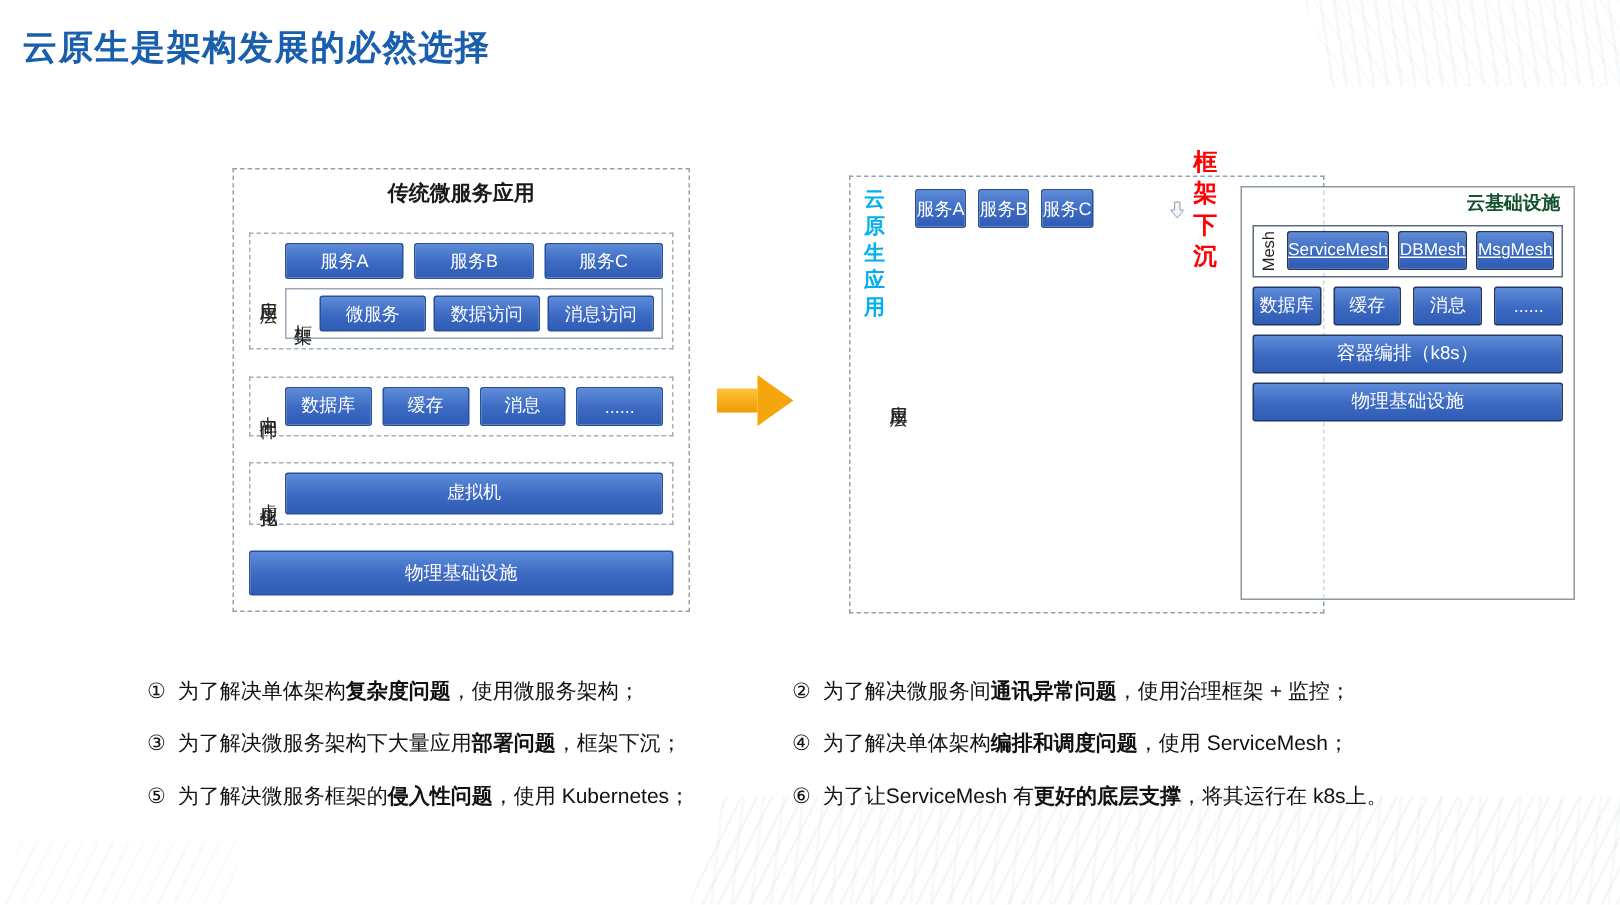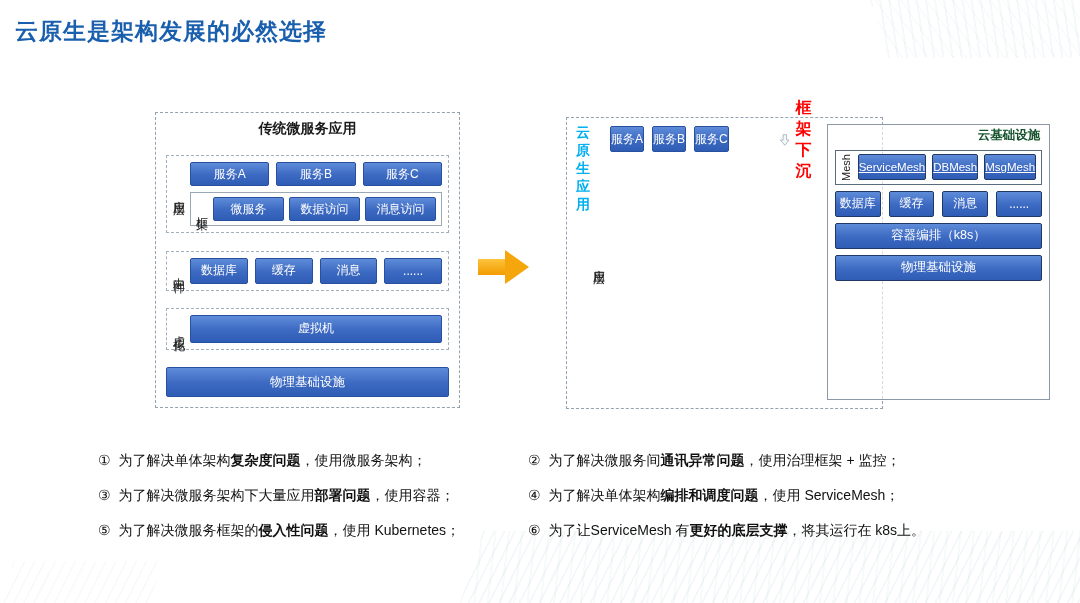--- a/index.html
+++ b/index.html
@@ -204,21 +204,21 @@
   <div class="note">
     <span class="num">①</span>
     <span class="txt"><span>为了解决单体架构</span><b>复杂度问题</b><span>，使用微服务架构；</span></span>
   </div>
   <div class="note">
     <span class="num">②</span>
     <span class="txt"><span>为了解决微服务间</span><b>通讯异常问题</b><span>，使用治理框架 + 监控；</span></span>
   </div>
   <div class="note">
     <span class="num">③</span>
-    <span class="txt"><span>为了解决微服务架构下大量应用</span><b>部署问题</b><span>，使用容器；</span></span>
+    <span class="txt"><span>为了解决微服务架构下大量应用</span><b>部署问题</b><span>，框架下沉；</span></span>
   </div>
   <div class="note">
     <span class="num">④</span>
     <span class="txt"><span>为了解决单体架构</span><b>编排和调度问题</b><span>，使用 ServiceMesh；</span></span>
   </div>
   <div class="note">
     <span class="num">⑤</span>
     <span class="txt"><span>为了解决微服务框架的</span><b>侵入性问题</b><span>，使用 Kubernetes；</span></span>
   </div>
   <div class="note">

